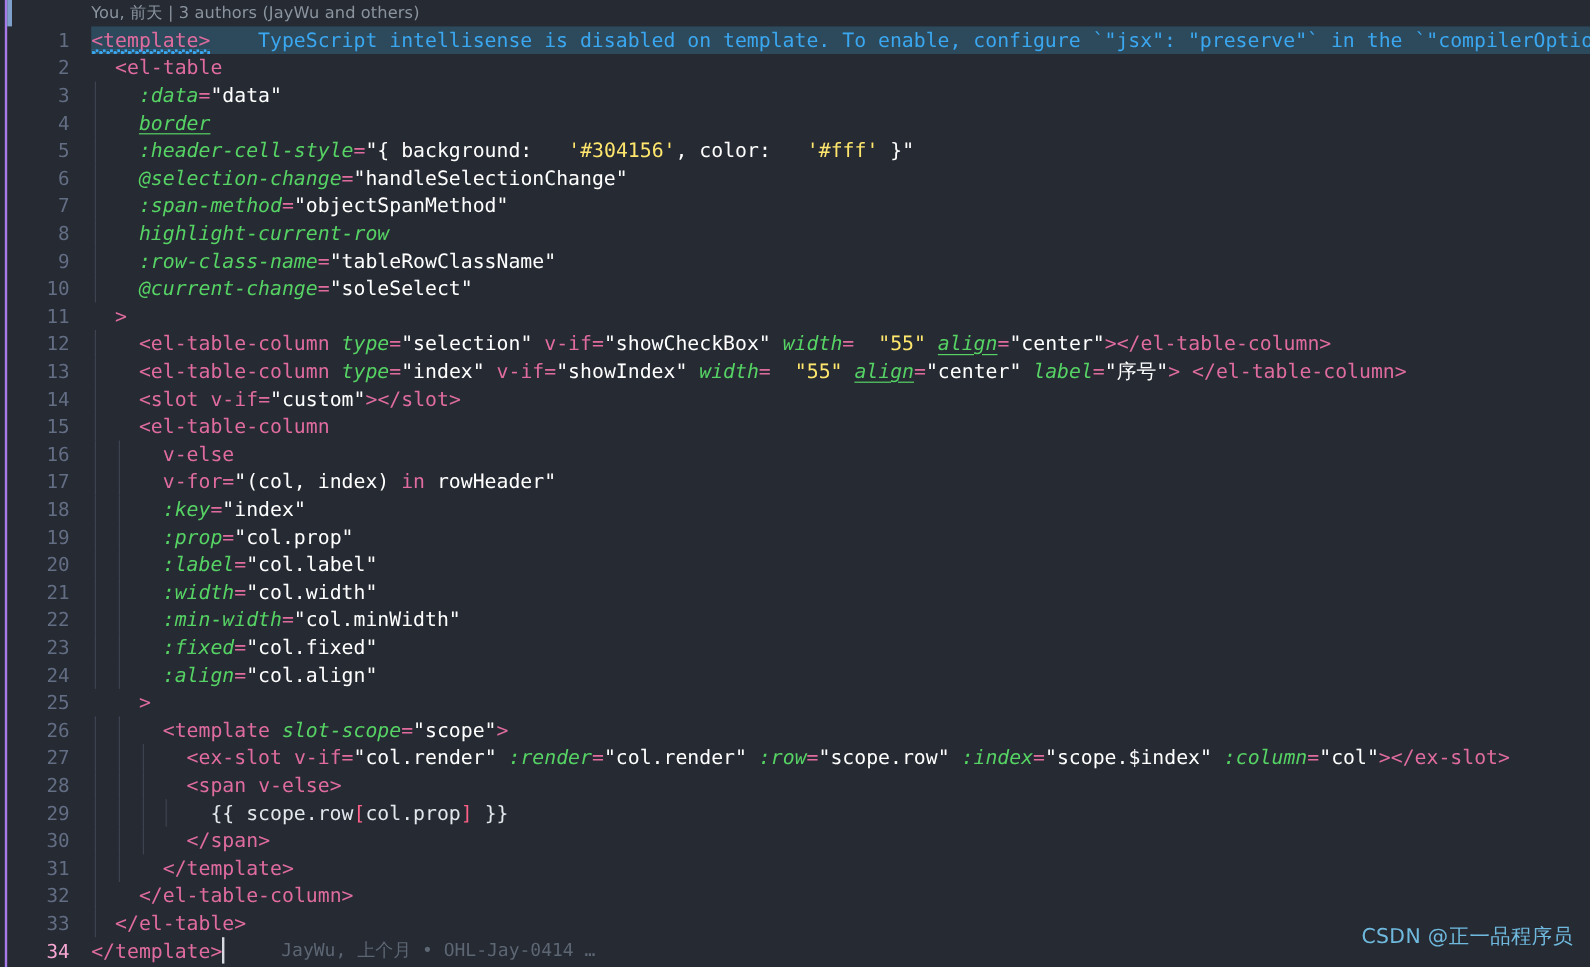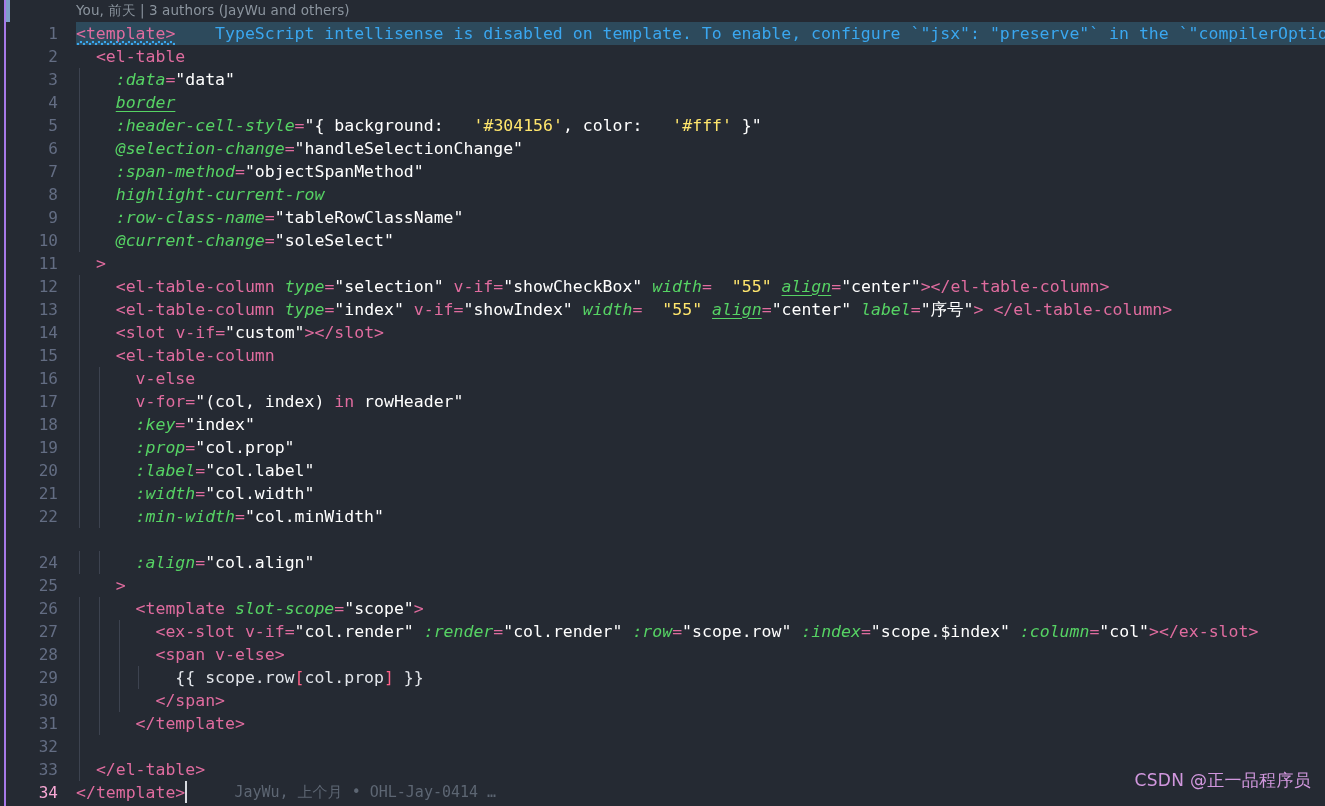--- a/index.html
+++ b/index.html
@@ -163,21 +163,21 @@
     z-index: 3;
   }
 
   
   #watermark {
     position: absolute;
     right: 14px;
     bottom: 14px;
     font-family: "DejaVu Sans", sans-serif;
     font-size: 17px;
-    color: #f0abfc;
+    color: #7dd3fc;
     opacity: .85;
     white-space: nowrap;
     z-index: 9;
     letter-spacing: .3px;
   }
 </style>
 </head>
 <body>
 
 <div id="editor">
@@ -207,27 +207,28 @@
       <div class="code-line" style="top: 276px; position: absolute; left: 0px; width: 1325px;"><div class="guides"><i style="left: 79px;"></i></div><span class="ln">13</span><span class="ltext"><span class="t-plain">    </span><span class="t-tag">&lt;</span><span class="t-tag">el-table-column</span><span class="t-plain"> </span><span class="t-attr">type</span><span class="t-punc">=</span><span class="t-str">"index"</span><span class="t-plain"> </span><span class="t-dir">v-if</span><span class="t-punc">=</span><span class="t-str">"showIndex"</span><span class="t-plain"> </span><span class="t-attr">width</span><span class="t-punc">=</span><span class="t-num">"55"</span><span class="t-plain"> </span><span class="t-attr t-underline">align</span><span class="t-punc">=</span><span class="t-str">"center"</span><span class="t-plain"> </span><span class="t-attr">label</span><span class="t-punc">=</span><span class="t-str">"序号"</span><span class="t-tag">&gt; </span><span class="t-tag">&lt;/</span><span class="t-tag">el-table-column</span><span class="t-tag">&gt;</span></span></div>
       <div class="code-line" style="top: 299px; position: absolute; left: 0px; width: 1325px;"><div class="guides"><i style="left: 79px;"></i></div><span class="ln">14</span><span class="ltext"><span class="t-plain">    </span><span class="t-tag">&lt;</span><span class="t-tag">slot</span><span class="t-plain"> </span><span class="t-dir">v-if</span><span class="t-punc">=</span><span class="t-str">"custom"</span><span class="t-tag">&gt;</span><span class="t-tag">&lt;/</span><span class="t-tag">slot</span><span class="t-tag">&gt;</span></span></div>
       <div class="code-line" style="top: 322px; position: absolute; left: 0px; width: 1325px;"><div class="guides"><i style="left: 79px;"></i></div><span class="ln">15</span><span class="ltext"><span class="t-plain">    </span><span class="t-tag">&lt;</span><span class="t-tag">el-table-column</span></span></div>
       <div class="code-line" style="top: 345px; position: absolute; left: 0px; width: 1325px;"><div class="guides"><i style="left: 79px;"></i><i style="left: 98.8px;"></i></div><span class="ln">16</span><span class="ltext"><span class="t-plain">      </span><span class="t-dir">v-else</span></span></div>
       <div class="code-line" style="top: 368px; position: absolute; left: 0px; width: 1325px;"><div class="guides"><i style="left: 79px;"></i><i style="left: 98.8px;"></i></div><span class="ln">17</span><span class="ltext"><span class="t-plain">      </span><span class="t-dir">v-for</span><span class="t-punc">=</span><span class="t-str">"(col, index) </span><span class="t-kw">in</span><span class="t-str"> rowHeader"</span></span></div>
       <div class="code-line" style="top: 391px; position: absolute; left: 0px; width: 1325px;"><div class="guides"><i style="left: 79px;"></i><i style="left: 98.8px;"></i></div><span class="ln">18</span><span class="ltext"><span class="t-plain">      </span><span class="t-attr">:key</span><span class="t-punc">=</span><span class="t-str">"index"</span></span></div>
       <div class="code-line" style="top: 414px; position: absolute; left: 0px; width: 1325px;"><div class="guides"><i style="left: 79px;"></i><i style="left: 98.8px;"></i></div><span class="ln">19</span><span class="ltext"><span class="t-plain">      </span><span class="t-attr">:prop</span><span class="t-punc">=</span><span class="t-str">"col.prop"</span></span></div>
       <div class="code-line" style="top: 437px; position: absolute; left: 0px; width: 1325px;"><div class="guides"><i style="left: 79px;"></i><i style="left: 98.8px;"></i></div><span class="ln">20</span><span class="ltext"><span class="t-plain">      </span><span class="t-attr">:label</span><span class="t-punc">=</span><span class="t-str">"col.label"</span></span></div>
       <div class="code-line" style="top: 460px; position: absolute; left: 0px; width: 1325px;"><div class="guides"><i style="left: 79px;"></i><i style="left: 98.8px;"></i></div><span class="ln">21</span><span class="ltext"><span class="t-plain">      </span><span class="t-attr">:width</span><span class="t-punc">=</span><span class="t-str">"col.width"</span></span></div>
       <div class="code-line" style="top: 483px; position: absolute; left: 0px; width: 1325px;"><div class="guides"><i style="left: 79px;"></i><i style="left: 98.8px;"></i></div><span class="ln">22</span><span class="ltext"><span class="t-plain">      </span><span class="t-attr">:min-width</span><span class="t-punc">=</span><span class="t-str">"col.minWidth"</span></span></div>
+      <div class="code-line" style="top: 506px; position: absolute; left: 0px; width: 1325px;"><div class="guides"><i style="left: 79px;"></i><i style="left: 98.8px;"></i></div><span class="ln">23</span><span class="ltext"><span class="t-plain">      </span><span class="t-attr">:fixed</span><span class="t-punc">=</span><span class="t-str">"col.fixed"</span></span></div>
       <div class="code-line" style="top: 529px; position: absolute; left: 0px; width: 1325px;"><div class="guides"><i style="left: 79px;"></i><i style="left: 98.8px;"></i></div><span class="ln">24</span><span class="ltext"><span class="t-plain">      </span><span class="t-attr">:align</span><span class="t-punc">=</span><span class="t-str">"col.align"</span></span></div>
       <div class="code-line" style="top: 552px; position: absolute; left: 0px; width: 1325px;"><span class="ln">25</span><span class="ltext"><span class="t-plain">    </span><span class="t-tag">&gt;</span></span></div>
       <div class="code-line" style="top: 575px; position: absolute; left: 0px; width: 1325px;"><div class="guides"><i style="left: 79px;"></i><i style="left: 98.8px;"></i></div><span class="ln">26</span><span class="ltext"><span class="t-plain">      </span><span class="t-tag">&lt;</span><span class="t-tag">template</span><span class="t-plain"> </span><span class="t-attr">slot-scope</span><span class="t-punc">=</span><span class="t-str">"scope"</span><span class="t-tag">&gt;</span></span></div>
       <div class="code-line" style="top: 598px; position: absolute; left: 0px; width: 1325px;"><div class="guides"><i style="left: 79px;"></i><i style="left: 98.8px;"></i><i style="left: 118.6px;"></i></div><span class="ln">27</span><span class="ltext"><span class="t-plain">        </span><span class="t-tag">&lt;</span><span class="t-tag">ex-slot</span><span class="t-plain"> </span><span class="t-dir">v-if</span><span class="t-punc">=</span><span class="t-str">"col.render"</span><span class="t-plain"> </span><span class="t-attr">:render</span><span class="t-punc">=</span><span class="t-str">"col.render"</span><span class="t-plain"> </span><span class="t-attr">:row</span><span class="t-punc">=</span><span class="t-str">"scope.row"</span><span class="t-plain"> </span><span class="t-attr">:index</span><span class="t-punc">=</span><span class="t-str">"scope.$index"</span><span class="t-plain"> </span><span class="t-attr">:column</span><span class="t-punc">=</span><span class="t-str">"col"</span><span class="t-tag">&gt;</span><span class="t-tag">&lt;/</span><span class="t-tag">ex-slot</span><span class="t-tag">&gt;</span></span></div>
       <div class="code-line" style="top: 621px; position: absolute; left: 0px; width: 1325px;"><div class="guides"><i style="left: 79px;"></i><i style="left: 98.8px;"></i><i style="left: 118.6px;"></i></div><span class="ln">28</span><span class="ltext"><span class="t-plain">        </span><span class="t-tag">&lt;</span><span class="t-tag">span</span><span class="t-plain"> </span><span class="t-dir">v-else</span><span class="t-tag">&gt;</span></span></div>
       <div class="code-line" style="top: 644px; position: absolute; left: 0px; width: 1325px;"><div class="guides"><i style="left: 79px;"></i><i style="left: 98.8px;"></i><i style="left: 118.6px;"></i><i style="left: 138.4px;"></i></div><span class="ln">29</span><span class="ltext"><span class="t-plain">          </span><span class="t-moustache">{{ scope.row</span><span class="t-brk">[</span><span class="t-moustache">col.prop</span><span class="t-brk">]</span><span class="t-moustache"> }}</span></span></div>
       <div class="code-line" style="top: 667px; position: absolute; left: 0px; width: 1128px;"><div class="guides"><i style="left: 79px;"></i><i style="left: 98.8px;"></i><i style="left: 118.6px;"></i></div><span class="ln">30</span><span class="ltext"><span class="t-plain">        </span><span class="t-tag">&lt;/</span><span class="t-tag">span</span><span class="t-tag">&gt;</span></span></div>
       <div class="code-line" style="top: 690px; position: absolute; left: 0px; width: 1325px;"><div class="guides"><i style="left: 79px;"></i><i style="left: 98.8px;"></i></div><span class="ln">31</span><span class="ltext"><span class="t-plain">      </span><span class="t-tag">&lt;/</span><span class="t-tag">template</span><span class="t-tag">&gt;</span></span></div>
-      <div class="code-line" style="top: 713px; position: absolute; left: 0px; width: 1325px;"><div class="guides"><i style="left: 79px;"></i></div><span class="ln">32</span></div>
+      <div class="code-line" style="top: 713px; position: absolute; left: 0px; width: 1325px;"><div class="guides"><i style="left: 79px;"></i></div><span class="ln">32</span><span class="ltext"><span class="t-plain">    </span><span class="t-tag">&lt;/</span><span class="t-tag">el-table-column</span><span class="t-tag">&gt;</span></span></div>
       <div class="code-line" style="top: 736px; position: absolute; left: 0px; width: 1325px;"><div class="guides"><i style="left: 79px;"></i></div><span class="ln">33</span><span class="ltext"><span class="t-plain">  </span><span class="t-tag">&lt;/</span><span class="t-tag">el-table</span><span class="t-tag">&gt;</span></span></div>
       <div class="code-line" style="top: 759px; position: absolute; left: 0px; width: 1325px;"><span class="ln cur">34</span><span class="ltext"><span class="t-tag">&lt;/</span><span class="t-tag">template</span><span class="t-tag">&gt;</span></span><div class="caret" style="left: 184.9px;"></div><span class="blame-inline" style="left: 234.4px;">JayWu, 上个月 • OHL-Jay-0414 …</span></div>
     </div>
 
   <div id="watermark">CSDN @正一品程序员</div>
 </div>
 
 </body></html>

